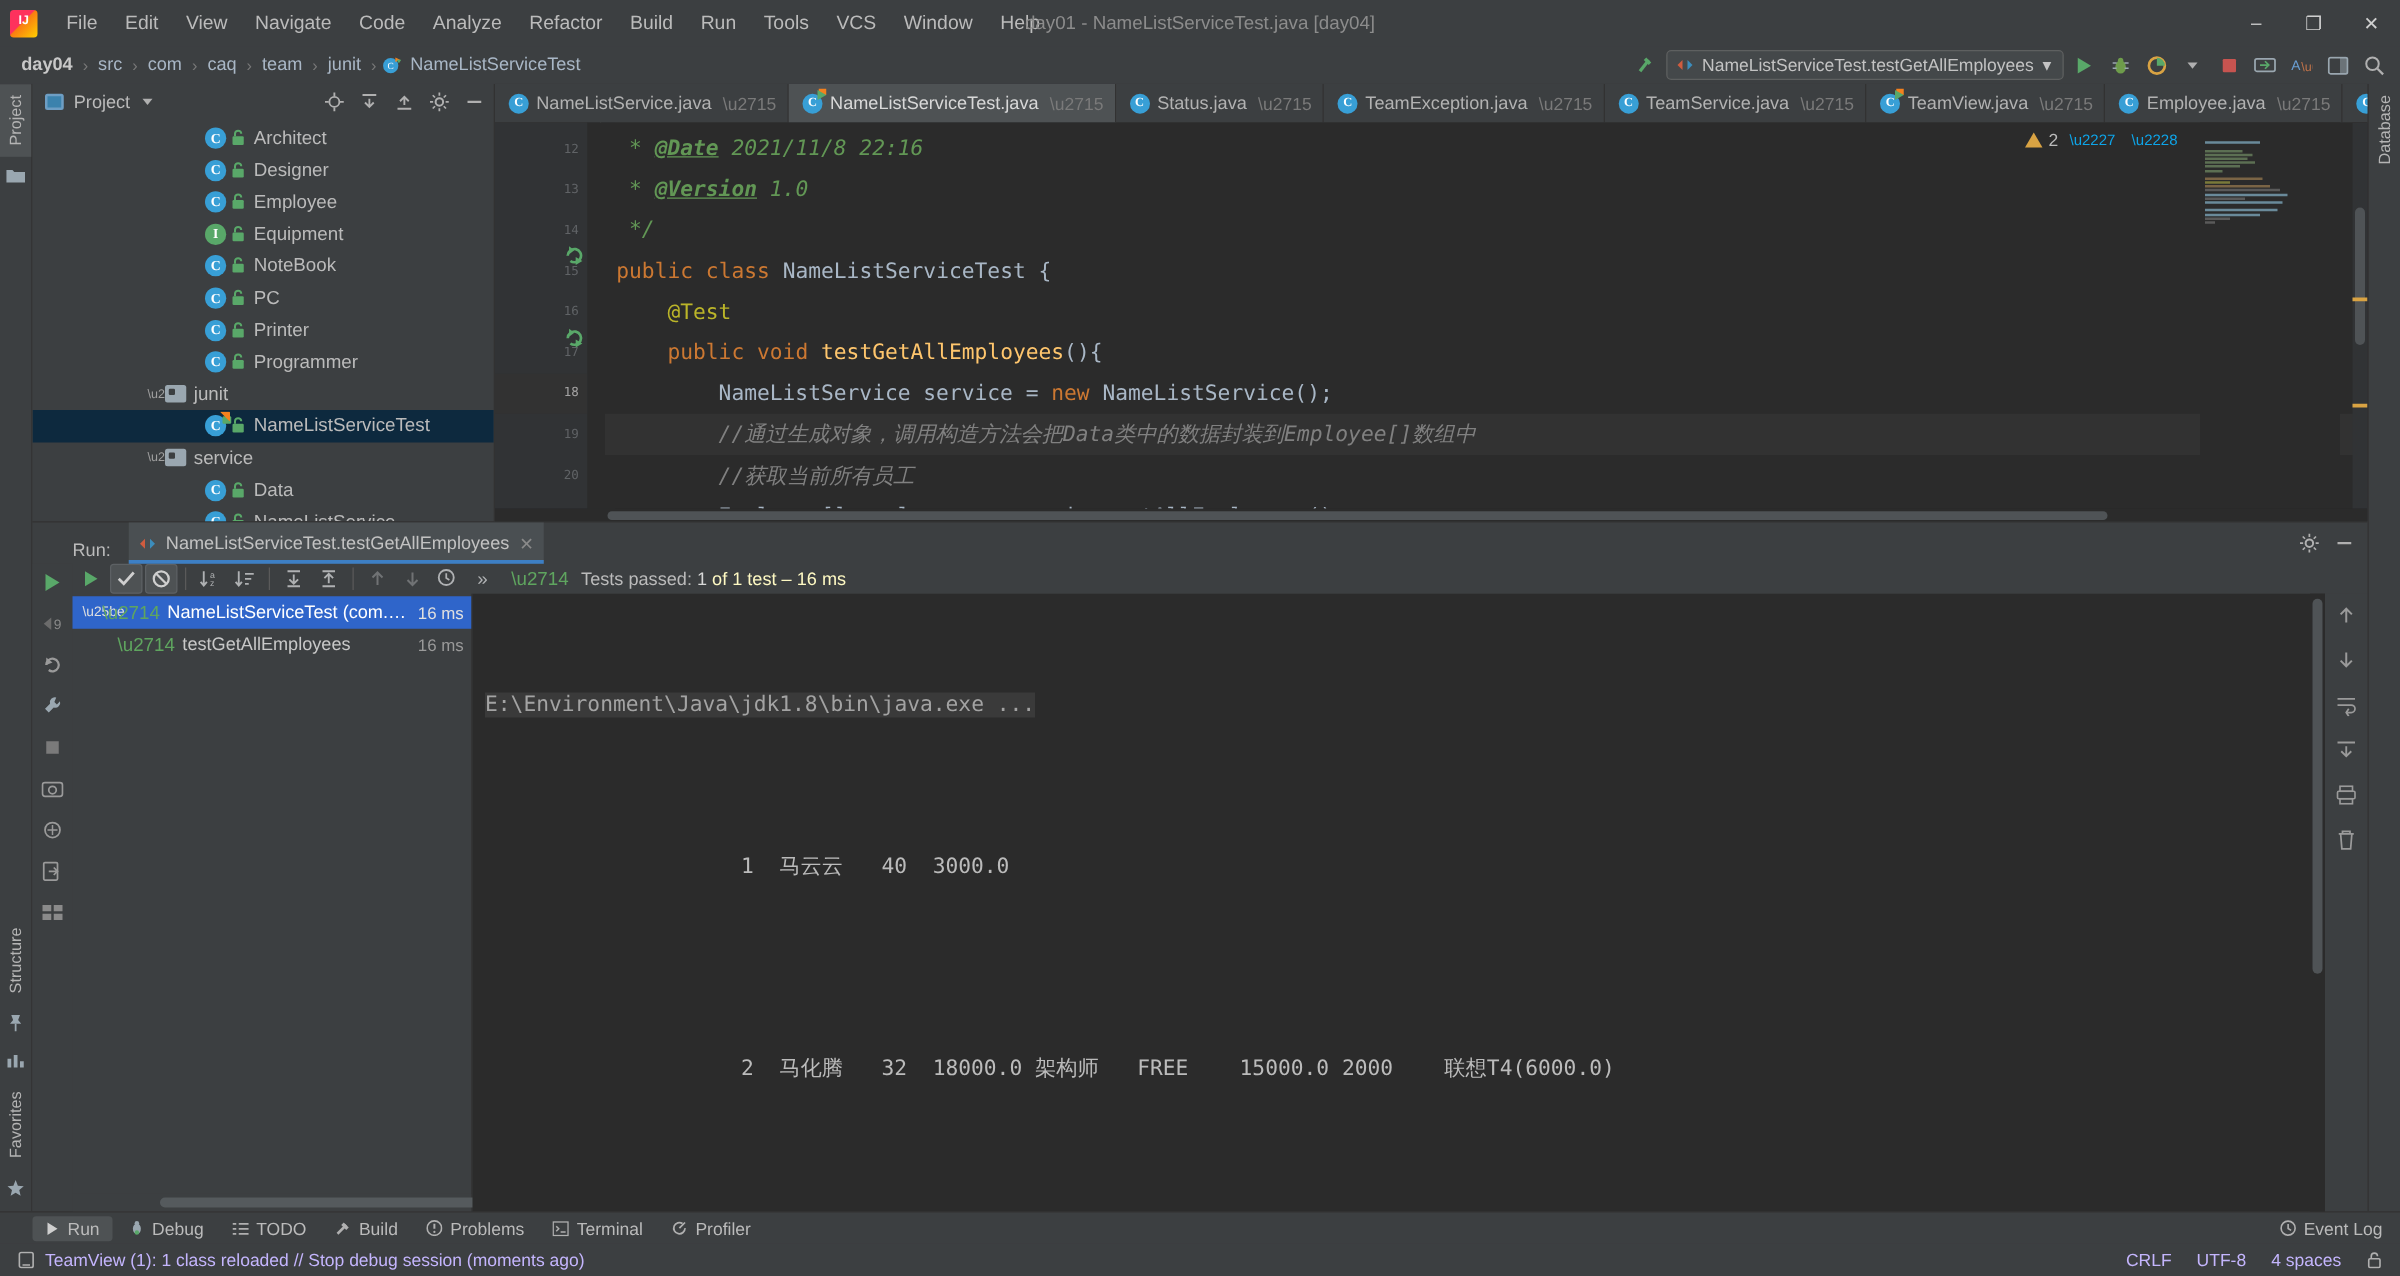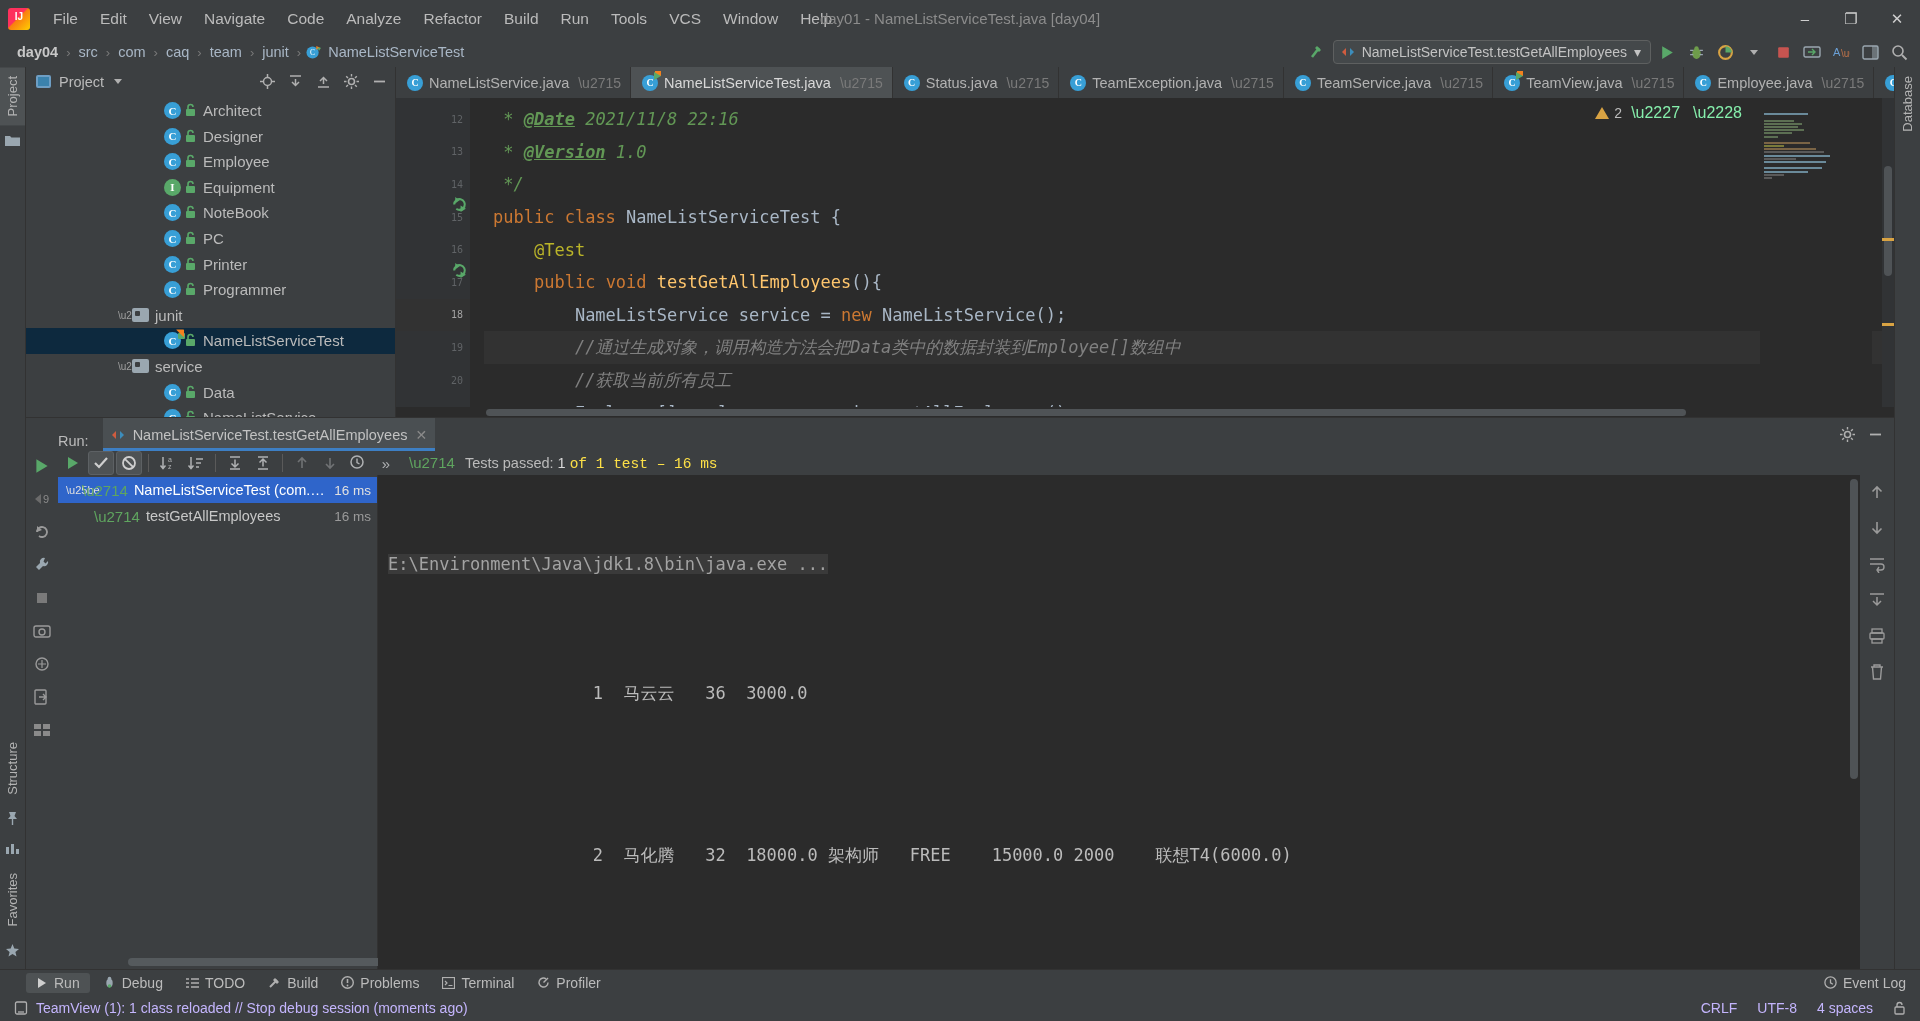--- a/index.html
+++ b/index.html
@@ -164,21 +164,21 @@
   .fold-col { position: absolute; left: 74px; top: 0; bottom: 0; width: 22px; background: #313335; }
   .foldmark { position: absolute; width: 11px; height: 11px; border: 1px solid #8a8a8a; background: #313335; }
   .foldline { position: absolute; width: 1px; background: #5a5a5a; left: 10px; }
 
   .err-badge {
     position: absolute; right: 148px; top: 6px; display: flex; align-items: center; gap: 5px;
     font-size: 14px; color: #bbb;
   }
   .warn-tri { width: 0; height: 0; border-left: 7px solid transparent; border-right: 7px solid transparent;
               border-bottom: 12px solid #d9a343; }
-  .arrowbtn { color: #86efac; font-size: 16px; padding: 0 4px; }
+  .arrowbtn { color: #0ea5e9; font-size: 12px; padding: 0 4px; }
   .minimap { position: absolute; right: 22px; top: 0; width: 112px; bottom: 0; background: #2b2b2b; overflow: hidden; }
   .mm-line { height: 2px; margin: 1.2px 0 1.2px 4px; background: #4d5b62; }
   .escroll { position: absolute; right: 0; top: 0; width: 12px; bottom: 0; background: #313335; }
   .escroll .thumb { position: absolute; top: 68px; left: 2px; width: 8px; height: 110px; background: #4f5356; border-radius: 4px; }
   .hscroll-edit { height: 10px; background: #2b2b2b; position: relative; flex: none; }
   .hscroll-edit .thumb { position: absolute; left: 90px; top: 2px; height: 7px; width: 1200px; background: #4f5356; border-radius: 4px; }
 
   
   .runpanel { flex: 1 1 auto; display: flex; flex-direction: column; min-height: 0; background: #3c3f41; border-top: 1px solid #323232; }
   .run-hdr { height: 33px; display: flex; align-items: center; padding: 0 6px 0 32px; position: relative; }
@@ -195,21 +195,21 @@
   .run-lstrip .ric { width: 22px; height: 22px; display: flex; align-items: center; justify-content: center; color: #9a9a9a; }
   .run-main { flex: 1 1 auto; display: flex; flex-direction: column; min-width: 0; }
   .run-toolbar { height: 30px; display: flex; align-items: center; gap: 2px; padding-left: 2px; }
   .rtb { width: 26px; height: 24px; display: flex; align-items: center; justify-content: center; border-radius: 3px; color: #afb1b3; }
   .rtb.toggled { background: #4e5254; border: 1px solid #5d6164; }
   .rtb.dim { opacity: .45; }
   .rsep { width: 1px; height: 18px; background: #5a5a5a; margin: 0 4px; }
   .tests-passed { font-size: 14.5px; margin-left: 8px; display: flex; align-items: baseline; gap: 4px; }
   .tests-passed .lbl { color: #bbbbbb; }
   .tests-passed .cnt { color: #d8d8d8; }
-  .tests-passed .rest { color: #fde047; font-family: Liberation Mono, monospace; }
+  .tests-passed .rest { color: #fef9c3; }
 
   .run-split { flex: 1 1 auto; display: flex; min-height: 0; }
   .test-tree { width: 320px; flex: none; display: flex; flex-direction: column; border-right: 1px solid #323232; }
   .ttree-rows { flex: 1 1 auto; font-size: 14.5px; padding-top: 2px; }
   .ttrow { height: 26px; display: flex; align-items: center; white-space: nowrap; padding-right: 6px; }
   .ttrow.sel { background: #2f65ca; }
   .ttrow .tname { color: #c8c8c8; overflow: hidden; text-overflow: ellipsis; }
   .ttrow.sel .tname { color: #ffffff; }
   .ttrow .tms { margin-left: auto; color: #9a9a9a; font-size: 13.5px; padding-left: 8px; }
   .ttrow.sel .tms { color: #e0e0e0; }
@@ -877,21 +877,21 @@
                 </div>
                 <div class="hscroll-tree">
                     <div class="thumb"></div>
                   </div>
               </div>
 
               <div class="console">
                 <div class="console-text">
                   <div><span class="cmdline">E:\Environment\Java\jdk1.8\bin\java.exe ...</span></div>
                   <div>
-                    <span>1</span><span>  </span><span>马云云</span><span>   </span><span>36</span><span>  </span><span>3000.0</span>
+                    <span>1</span><span>  </span><span>马云云</span><span>   </span><span>40</span><span>  </span><span>3000.0</span>
                   </div>
                   <div>
                     <span>2</span><span>  </span><span>马化腾</span><span>   </span><span>32</span><span>  </span><span>18000.0</span><span> </span><span>架构师</span><span>   </span><span>FREE</span><span>    </span><span>15000.0</span><span> </span><span>2000</span><span>    </span><span>联想T4(6000.0)</span>
                   </div>
                   
                   
                   
                   
                   
                   

